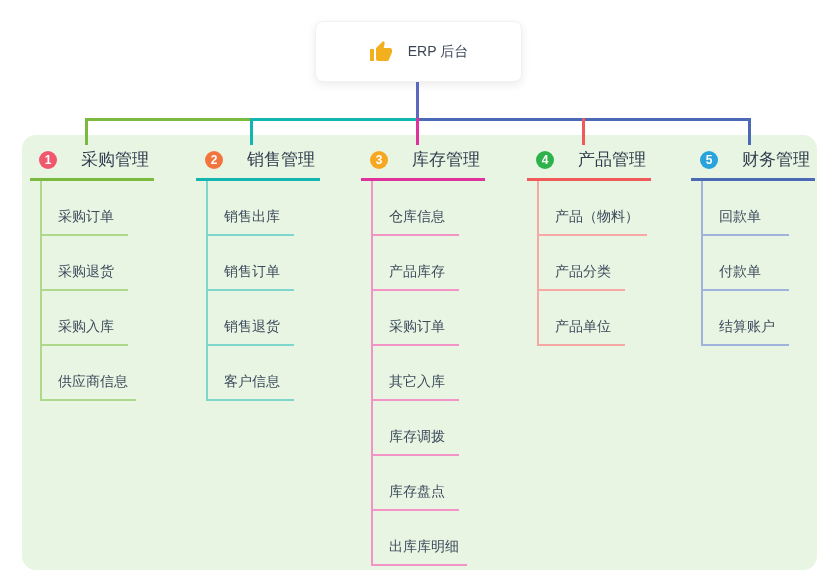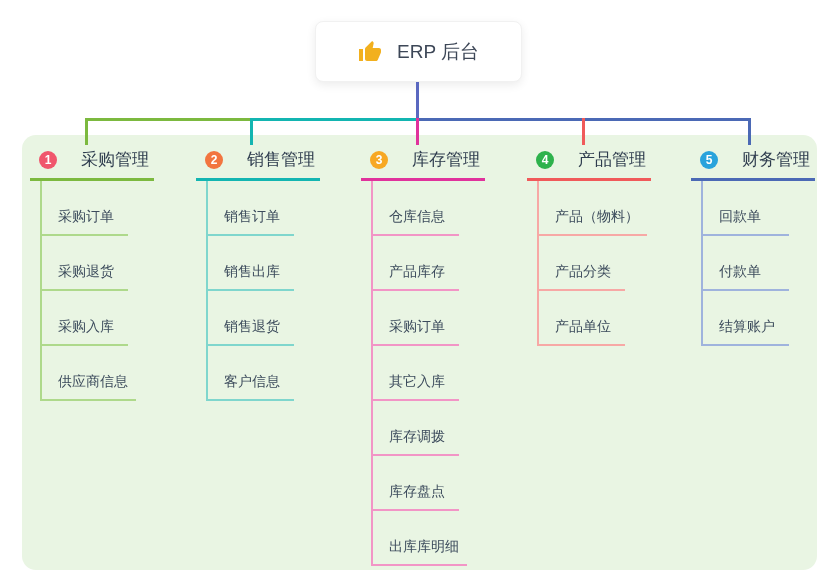--- a/index.html
+++ b/index.html
@@ -6,21 +6,21 @@
   body { font-family:"Liberation Sans","DejaVu Sans",sans-serif; background:#fff; }
   .canvas { position:relative; width:839px; height:588px; background:#ffffff; overflow:hidden; }
 
   .panel { position:absolute; left:22px; top:135px; width:795px; height:435px;
            background:var(--panel_bg); border-radius:14px; }
 
   .root-card { position:absolute; left:315px; top:21px; width:207px; height:61px;
                background:#fff; border:1px solid #f1f1f1; border-radius:8px;
                box-shadow:0 3px 10px rgba(0,0,0,0.08);
                display:flex; align-items:center; justify-content:center; gap:15px;
-               font-size:19px; color:var(--card_text); }
+               font-size:14px; color:var(--card_text); }
   .root-card .ticon { width:24px; height:24px; display:inline-block; }
 
   .vline, .hline { position:absolute; }
   .root-trunk { left:416px; top:82px; width:3px; height:38px; background:var(--root_connector); }
 
   .bus { top:118px; height:3px; }
   .drop { top:118px; width:3px; height:27px; }
   .c-line { background:var(--line); }
 
   .branch { position:absolute; top:148px; width:124px; }
@@ -88,24 +88,24 @@
 
   <div class="branch" style="left: 196px; --line: #13b5b1; --child-line: #7fd6cd; --circle: #f2753f;">
     <div class="b-header">
       <span class="b-num">2</span>
       <span class="b-label">销售管理</span>
     </div>
     <div class="b-underline"></div>
     <div class="b-children">
       <div class="b-trunk" style="height:220px;"></div>
       <div class="child-row">
-          <span class="child-inner">销售订单</span>
+          <span class="child-inner">销售出库</span>
         </div>
       <div class="child-row">
-          <span class="child-inner">销售出库</span>
+          <span class="child-inner">销售订单</span>
         </div>
       <div class="child-row">
           <span class="child-inner">销售退货</span>
         </div>
       <div class="child-row">
           <span class="child-inner">客户信息</span>
         </div>
     </div>
   </div>
 

